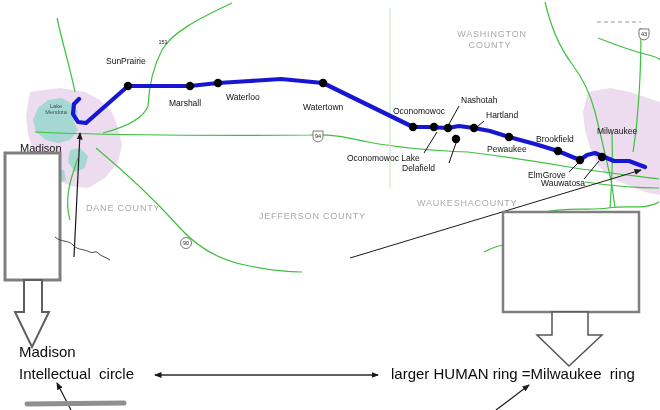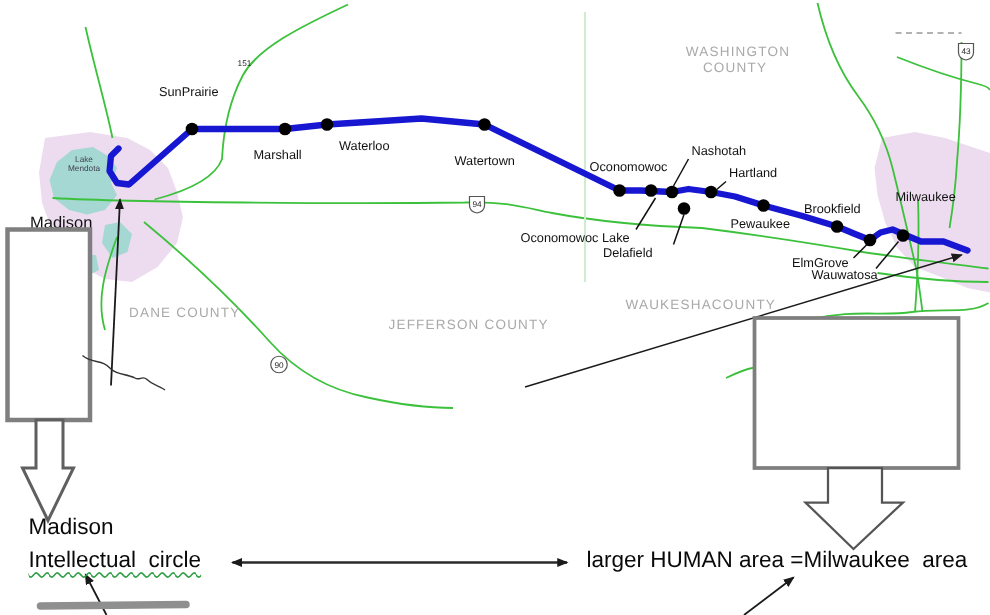--- a/index.html
+++ b/index.html
@@ -7,21 +7,20 @@
     width:660px;height:410px;position:relative;overflow:hidden;
     background:#ffffff;
     font-family:"Liberation Sans", sans-serif;
   }
   #map-svg{position:absolute;left:0;top:0;}
   .note-text{
     position:absolute;font-size:15px;color:#0a0a0a;white-space:pre;
     font-family:"Liberation Sans", sans-serif;
   }
   #intellectual-text{
-    text-decoration:underline;
     text-decoration-style:wavy;
     text-decoration-color:#2f9e44;
     text-decoration-thickness:1px;
     text-underline-offset:3px;
   }
 </style>
 </head>
 <body>
 
 <svg id="map-svg" width="660" height="410" viewBox="0 0 660 410">
@@ -123,13 +122,13 @@
     <line x1="71" y1="410" x2="57" y2="383" stroke="#1a1a1a" stroke-width="1.2" marker-end="url(#ah)"></line>
 
     <line x1="496" y1="410" x2="529" y2="385" stroke="#1a1a1a" stroke-width="1.2" marker-end="url(#ah)"></line>
 
     <line x1="27" y1="404" x2="124" y2="403" stroke="#8f8f8f" stroke-width="5" stroke-linecap="round"></line>
   </g>
 </svg>
 
 <div class="note-text" style="left:19px;top:343px;">Madison</div>
 <div class="note-text" id="intellectual-text" style="left:19px;top:365px;">Intellectual  circle</div>
-<div class="note-text" style="left:391px;top:365px;">larger HUMAN area =Milwaukee  area</div>
+<div class="note-text" style="left:391px;top:365px;">larger HUMAN ring =Milwaukee  ring</div>
 
 </body></html>

